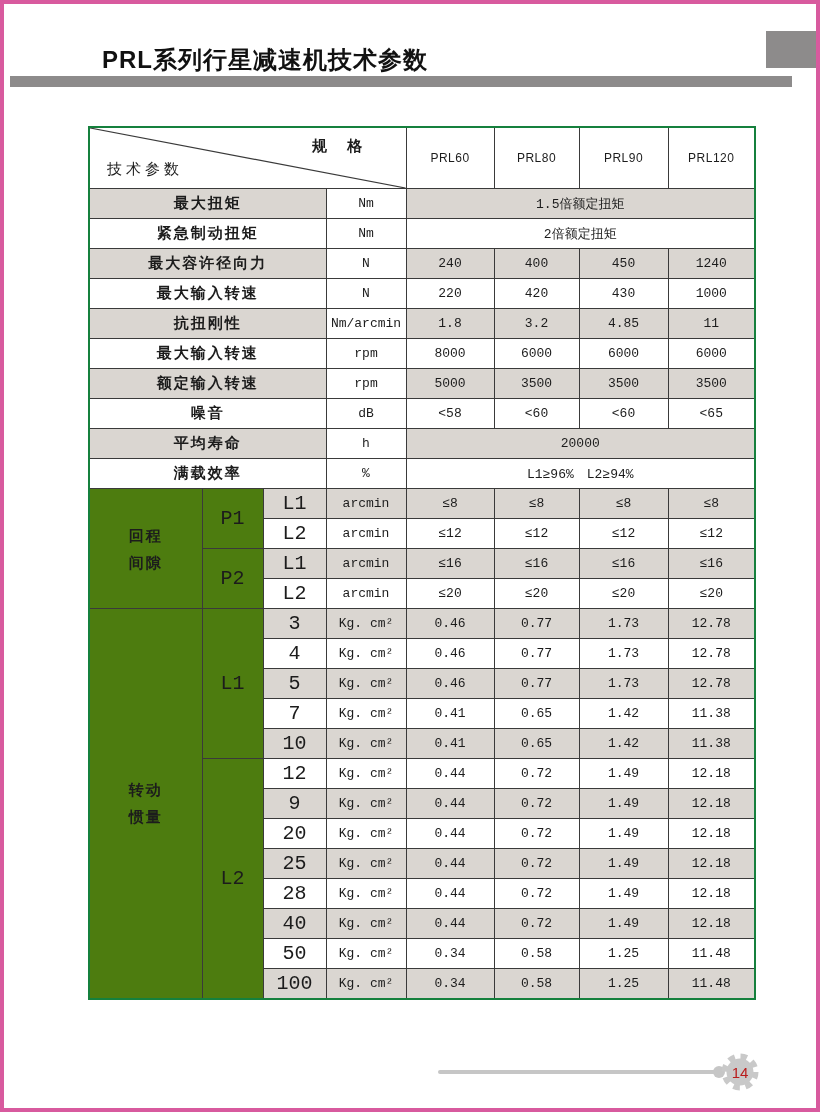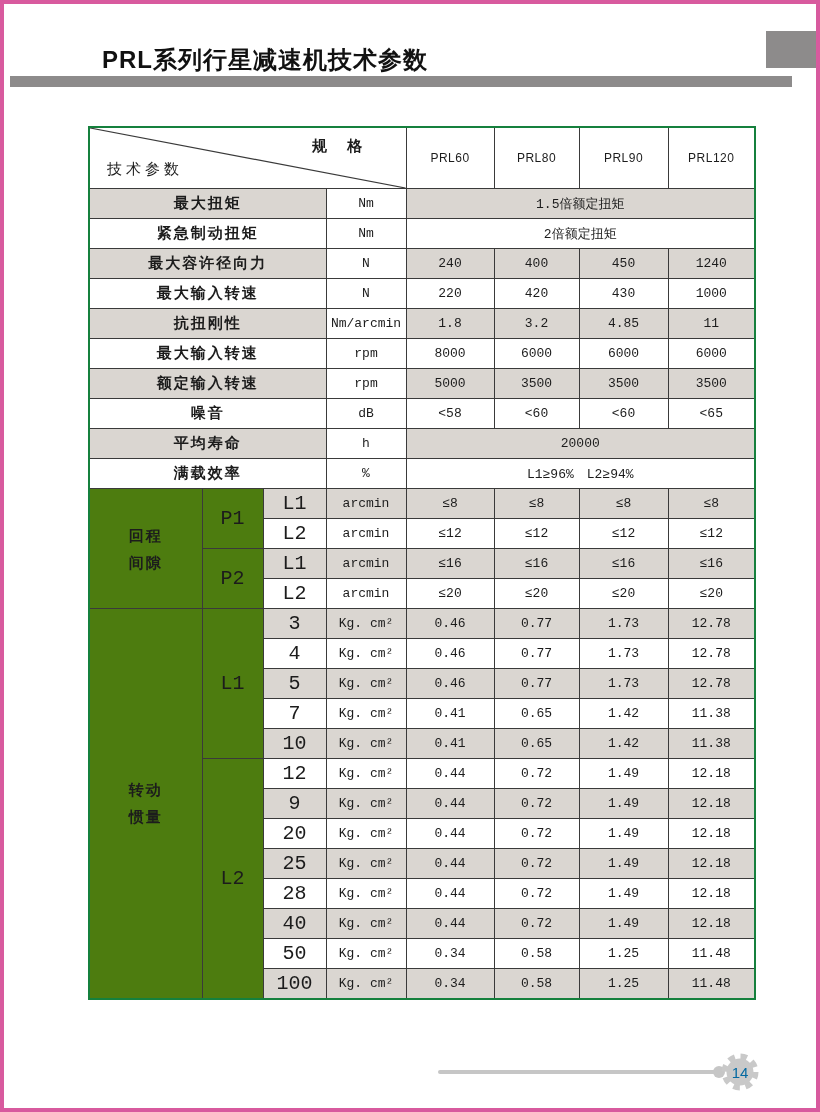--- a/index.html
+++ b/index.html
@@ -41,21 +41,21 @@
   td.sub,td.stage{font-family:"Liberation Mono","DejaVu Sans Mono",monospace;font-size:20px;}
   td.group{font-size:15px;font-weight:600;letter-spacing:2px;white-space:pre-line;line-height:1.8;}
 
   
   .footer-line{position:absolute;left:438px;top:1070px;width:280px;height:4px;background:#c6c6c6;border-radius:2px;}
   .footer-dot{position:absolute;left:713px;top:1066px;width:12px;height:12px;border-radius:50%;background:#c6c6c6;}
   .gear{position:absolute;left:720px;top:1052px;width:40px;height:40px;}
   .pagenum{
     position:absolute;left:720px;top:1052px;width:40px;height:40px;
     display:flex;align-items:center;justify-content:center;
-    font-size:15px;color:#0369a1;font-family:"Liberation Sans",sans-serif;
+    font-size:15px;color:#b91c1c;font-family:"Liberation Sans",sans-serif;
   }
 </style>
 </head>
 <body>
 
 <div class="page-frame"></div>
 
 <h1 class="page-title">PRL系列行星减速机技术参数</h1>
 <div class="title-rule"></div>
 <div class="title-tab"></div>

